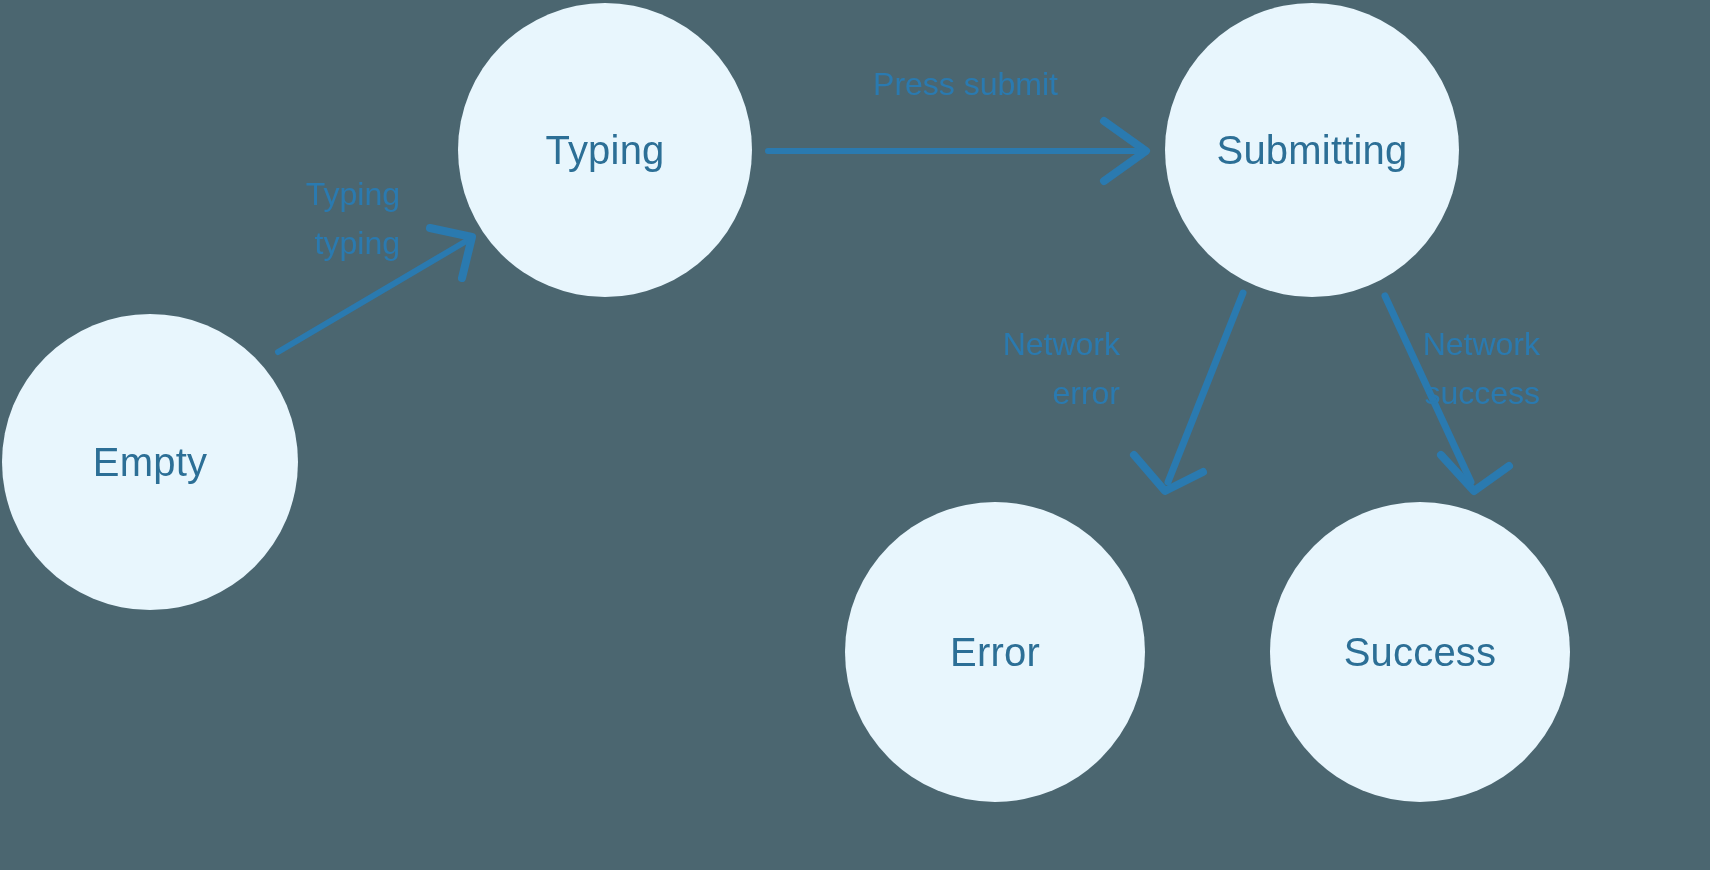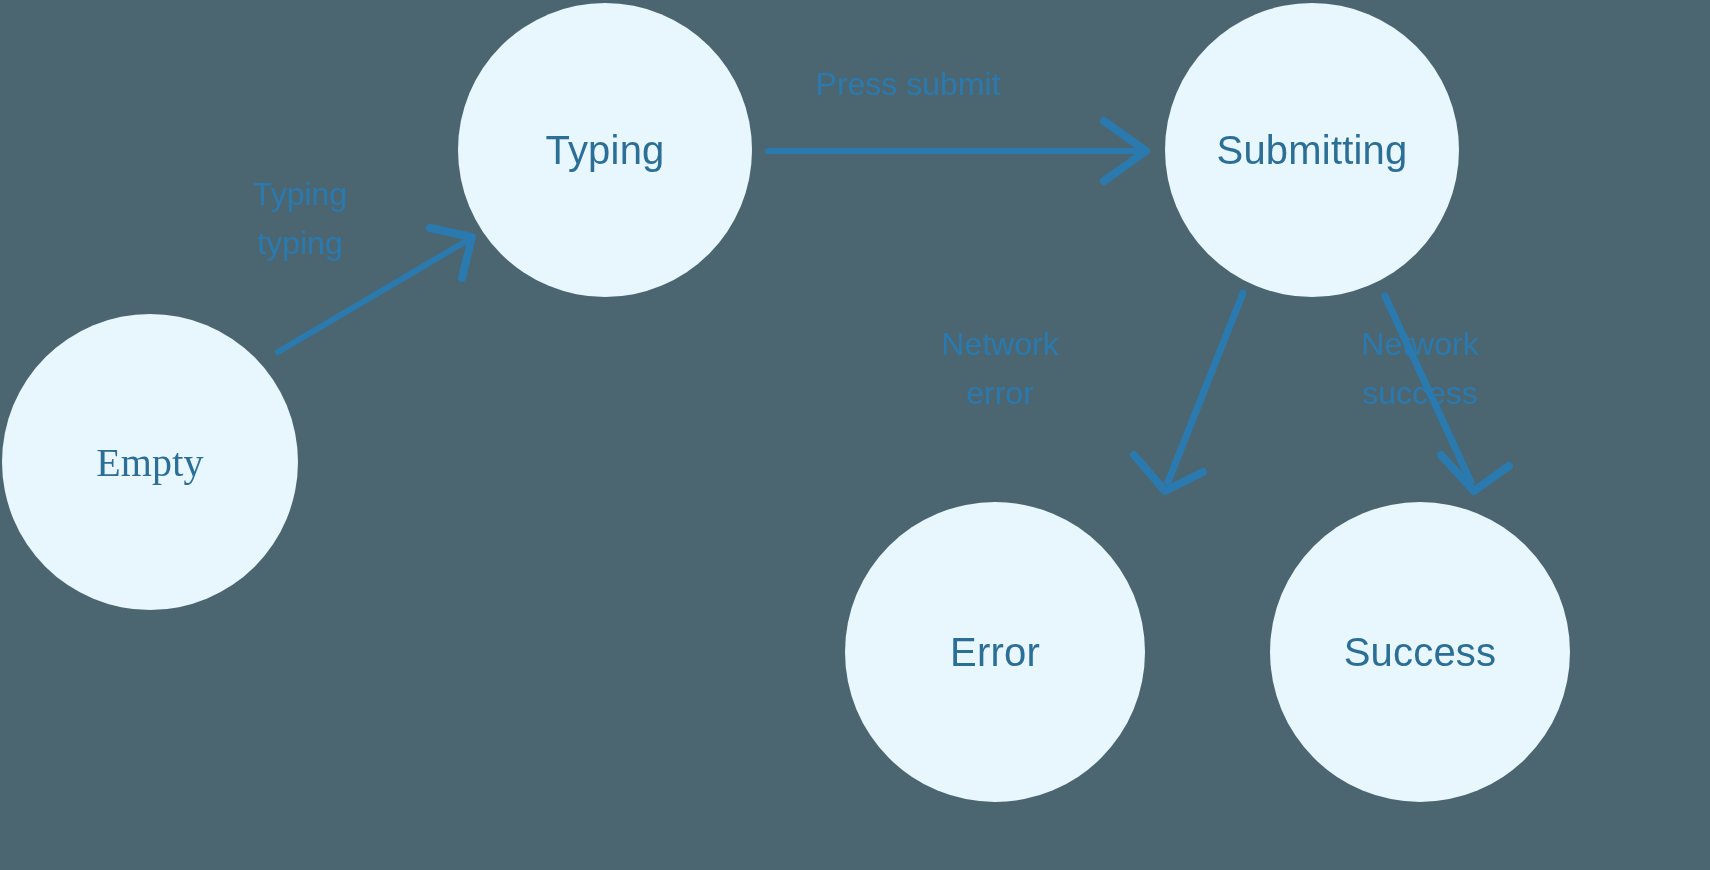--- a/index.html
+++ b/index.html
@@ -38,21 +38,21 @@
     letter-spacing: 0.2px;
     white-space: nowrap;
     user-select: none;
   }
   .edge-label {
     position: absolute;
     color: #2a7ab0;
     font-size: 32px;
     font-weight: 400;
     line-height: 1.52;
-    text-align: center;
+    text-align: right;
     white-space: pre-line;
     user-select: none;
   }
 </style>
 </head>
 <body>
 
 <div id="stage">
 
   <svg id="diagram-svg" viewBox="0 0 1710 870" xmlns="http://www.w3.org/2000/svg">
@@ -71,21 +71,21 @@
       <line x1="1243" y1="293" x2="1168" y2="482" stroke="#2a7ab0" stroke-width="7" stroke-linecap="round"></line>
       <polyline points="1134,455 1165,491 1203,472" fill="none" stroke="#2a7ab0" stroke-width="8" stroke-linecap="round" stroke-linejoin="round"></polyline>
     </g>
 
     <g>
       <line x1="1385" y1="296" x2="1471" y2="482" stroke="#2a7ab0" stroke-width="7" stroke-linecap="round"></line>
       <polyline points="1441,455 1474,491 1509,466" fill="none" stroke="#2a7ab0" stroke-width="8" stroke-linecap="round" stroke-linejoin="round"></polyline>
     </g>
   </svg>
 
-  <div class="state-node" style="left:2px; top:314px; width:296px; height:296px;font-family:Liberation Serif, serif;">
+  <div class="state-node" style="left:2px; top:314px; width:296px; height:296px;">
     <span class="state-label">Empty</span>
   </div>
 
   <div class="state-node" style="left:458px; top:3px; width:294px; height:294px;">
     <span class="state-label">Typing</span>
   </div>
 
   <div class="state-node" style="left:1165px; top:3px; width:294px; height:294px;text-align:right;">
     <span class="state-label">Submitting</span>
   </div>

